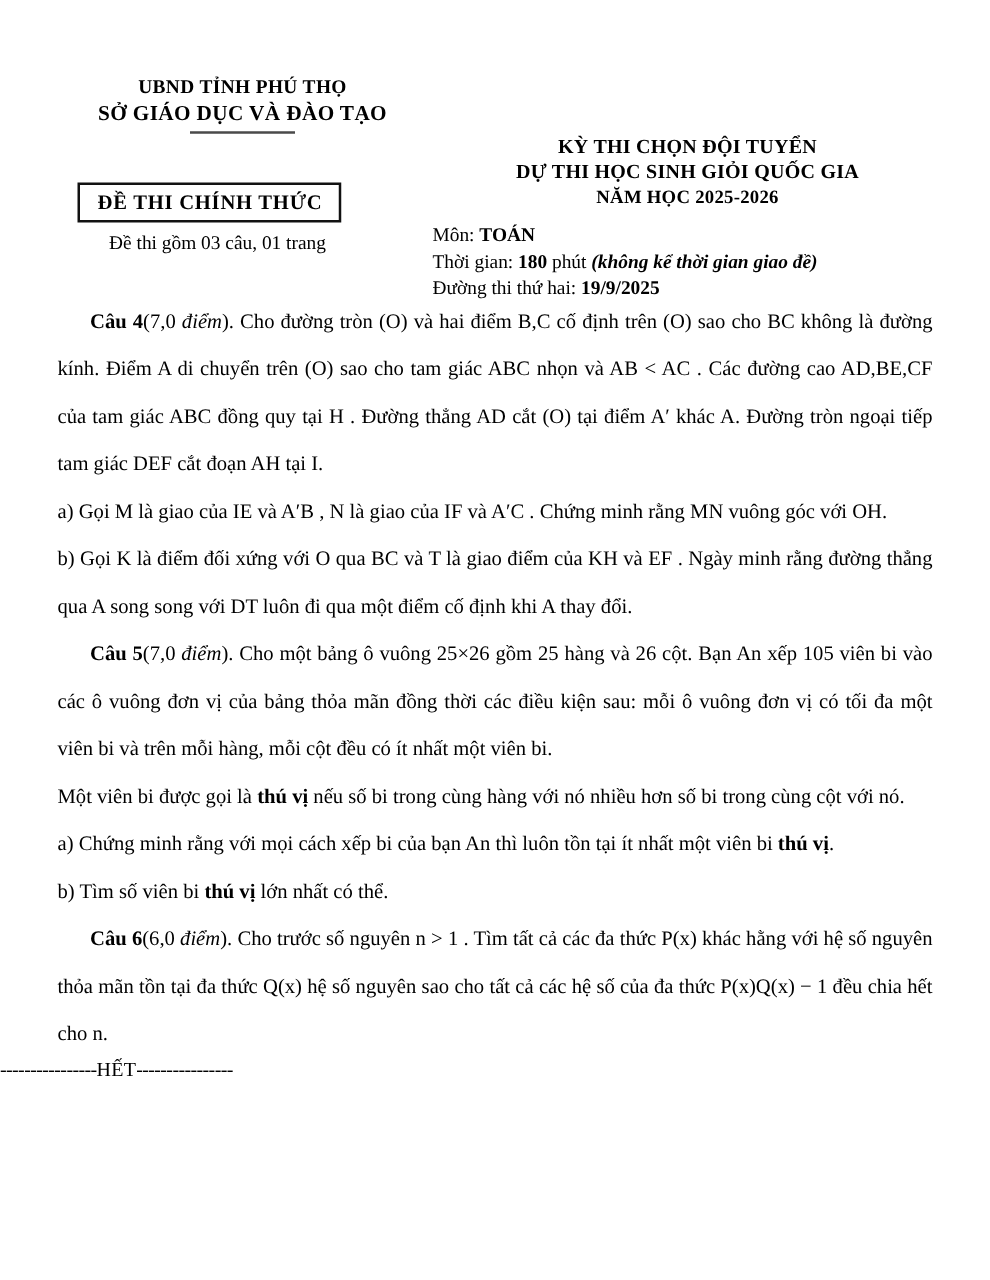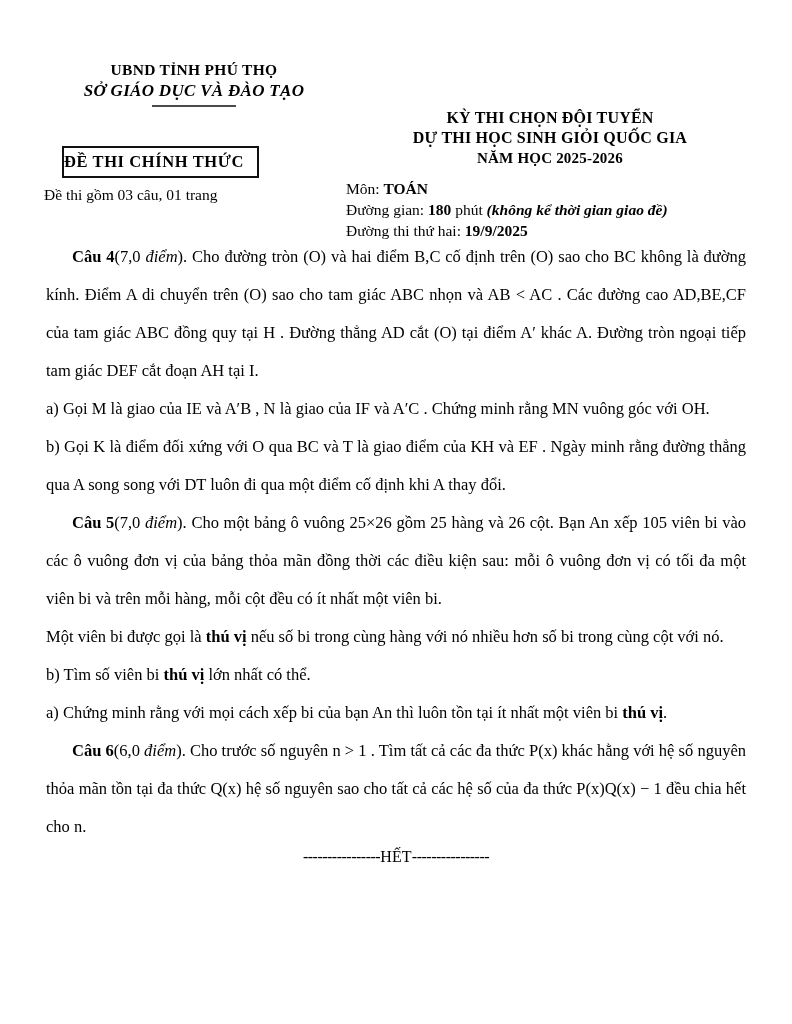--- a/index.html
+++ b/index.html
@@ -47,47 +47,46 @@
     letter-spacing: 0.3px;
     line-height: 20px;
     white-space: nowrap;
   }
   .hdr-left .org2 {
     font-size: 17px;
     font-weight: bold;
     letter-spacing: 0.3px;
     line-height: 22px;
     white-space: nowrap;
-    font-style: italic;
   }
   .hdr-underline {
     width: 84px;
     height: 1.6px;
     background: #4a4a4a;
     margin: 3px auto 0 auto;
   }
 
   .official-box {
     position: absolute;
     left: 62px;
     top: 86px;
     border: 2.1px solid #111;
-    padding: 4px 13px 5px 0;
+    padding: 4px 13px 5px 14px;
     font-size: 16.5px;
     font-weight: bold;
     letter-spacing: 0.6px;
     white-space: nowrap;
     line-height: 19px;
   }
   .pages-note {
     position: absolute;
     left: 44px;
     top: 126px;
     width: 260px;
-    text-align: left;
+    text-align: center;
     font-size: 15.5px;
     white-space: nowrap;
   }
 
   .hdr-right {
     position: absolute;
     left: 340px;
     top: 0;
     width: 420px;
   }
@@ -134,21 +133,21 @@
 
   .lbl { font-weight: bold; }
   .it  { font-style: italic; }
   .bold { font-weight: bold; }
 
   .footer {
     position: absolute;
     left: 0;
     top: 848px;
     width: 792px;
-    text-align: center;
+    text-align: left;
     font-size: 16px;
     letter-spacing: 0.2px;
   }
   .footer .dashes { letter-spacing: -0.5px; }
 </style>
 </head>
 <body>
 
 <div class="page">
 
@@ -167,21 +166,21 @@
     <div class="hdr-right">
       <div class="exam-l1">KỲ THI CHỌN ĐỘI TUYỂN</div>
       <div class="exam-l2">DỰ THI HỌC SINH GIỎI QUỐC GIA</div>
       <div class="exam-l3">NĂM HỌC 2025-2026</div>
 
       <div class="meta">
         <div class="meta-line">
           <span>Môn: </span><b>TOÁN</b>
         </div>
         <div class="meta-line">
-          <span>Đường gian: </span><b>180</b><span> phút </span><i>(không kể thời gian giao đề)</i>
+          <span>Thời gian: </span><b>180</b><span> phút </span><i>(không kể thời gian giao đề)</i>
         </div>
         <div class="meta-line">
           <span>Đường thi thứ hai: </span><b>19/9/2025</b>
         </div>
       </div>
     </div>
   </div>
 
   <div class="body-text">
 
@@ -199,25 +198,25 @@
 
     <p class="para indent">
       <span class="lbl">Câu 5</span><span>(7,0 </span><span class="it">điểm</span><span>). </span><span>Cho một bảng ô vuông 25×26 gồm 25 hàng và 26 cột. Bạn An xếp 105 viên bi vào các ô vuông đơn vị của bảng thỏa mãn đồng thời các điều kiện sau: mỗi ô vuông đơn vị có tối đa một viên bi và trên mỗi hàng, mỗi cột đều có ít nhất một viên bi.</span>
     </p>
 
     <p class="para">
       <span>Một viên bi được gọi là </span><span class="bold">thú vị</span><span> nếu số bi trong cùng hàng với nó nhiều hơn số bi trong cùng cột với nó.</span>
     </p>
 
     <p class="para">
+      <span>a)</span><span> Chứng minh rằng với mọi cách xếp bi của bạn An thì luôn tồn tại ít nhất một viên bi </span><span class="bold">thú vị</span><span>.</span>
+    </p>
+
+    <p class="para">
       <span>b)</span><span> Tìm số viên bi </span><span class="bold">thú vị</span><span> lớn nhất có thể.</span>
-    </p>
-
-    <p class="para">
-      <span>a)</span><span> Chứng minh rằng với mọi cách xếp bi của bạn An thì luôn tồn tại ít nhất một viên bi </span><span class="bold">thú vị</span><span>.</span>
     </p>
 
     <p class="para indent">
       <span class="lbl">Câu 6</span><span>(6,0 </span><span class="it">điểm</span><span>). </span><span>Cho trước số nguyên n &gt; 1 . Tìm tất cả các đa thức P(x) khác hằng với hệ số nguyên thỏa mãn tồn tại đa thức Q(x) hệ số nguyên sao cho tất cả các hệ số của đa thức P(x)Q(x) − 1 đều chia hết cho n.</span>
     </p>
 
   </div>
 
   <div class="footer">
     <span class="dashes">----------------</span><span>HẾT</span><span class="dashes">----------------</span>

